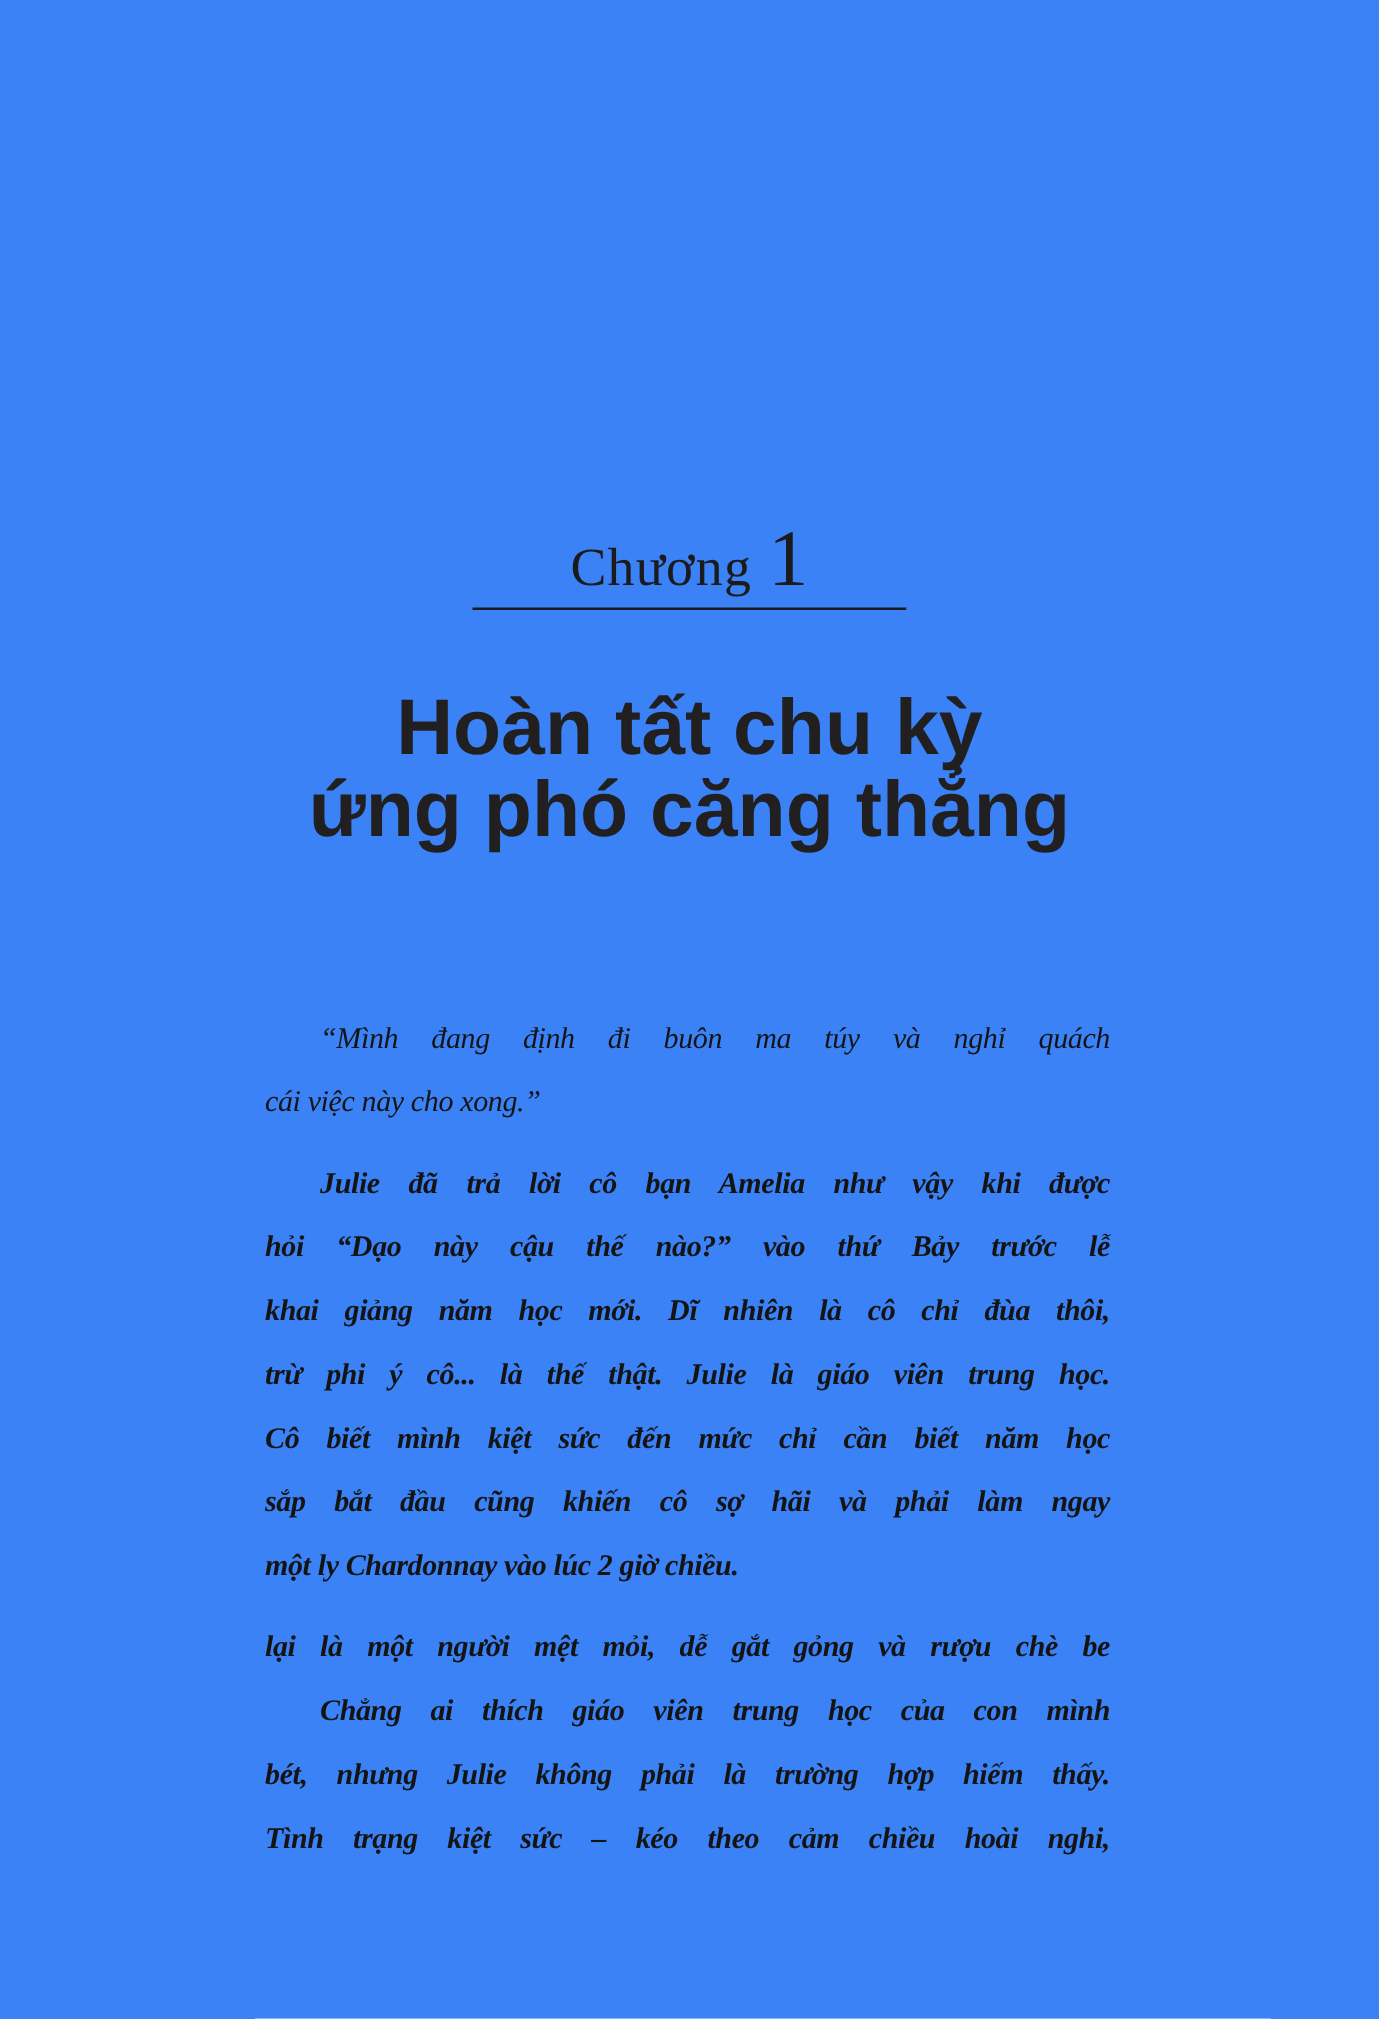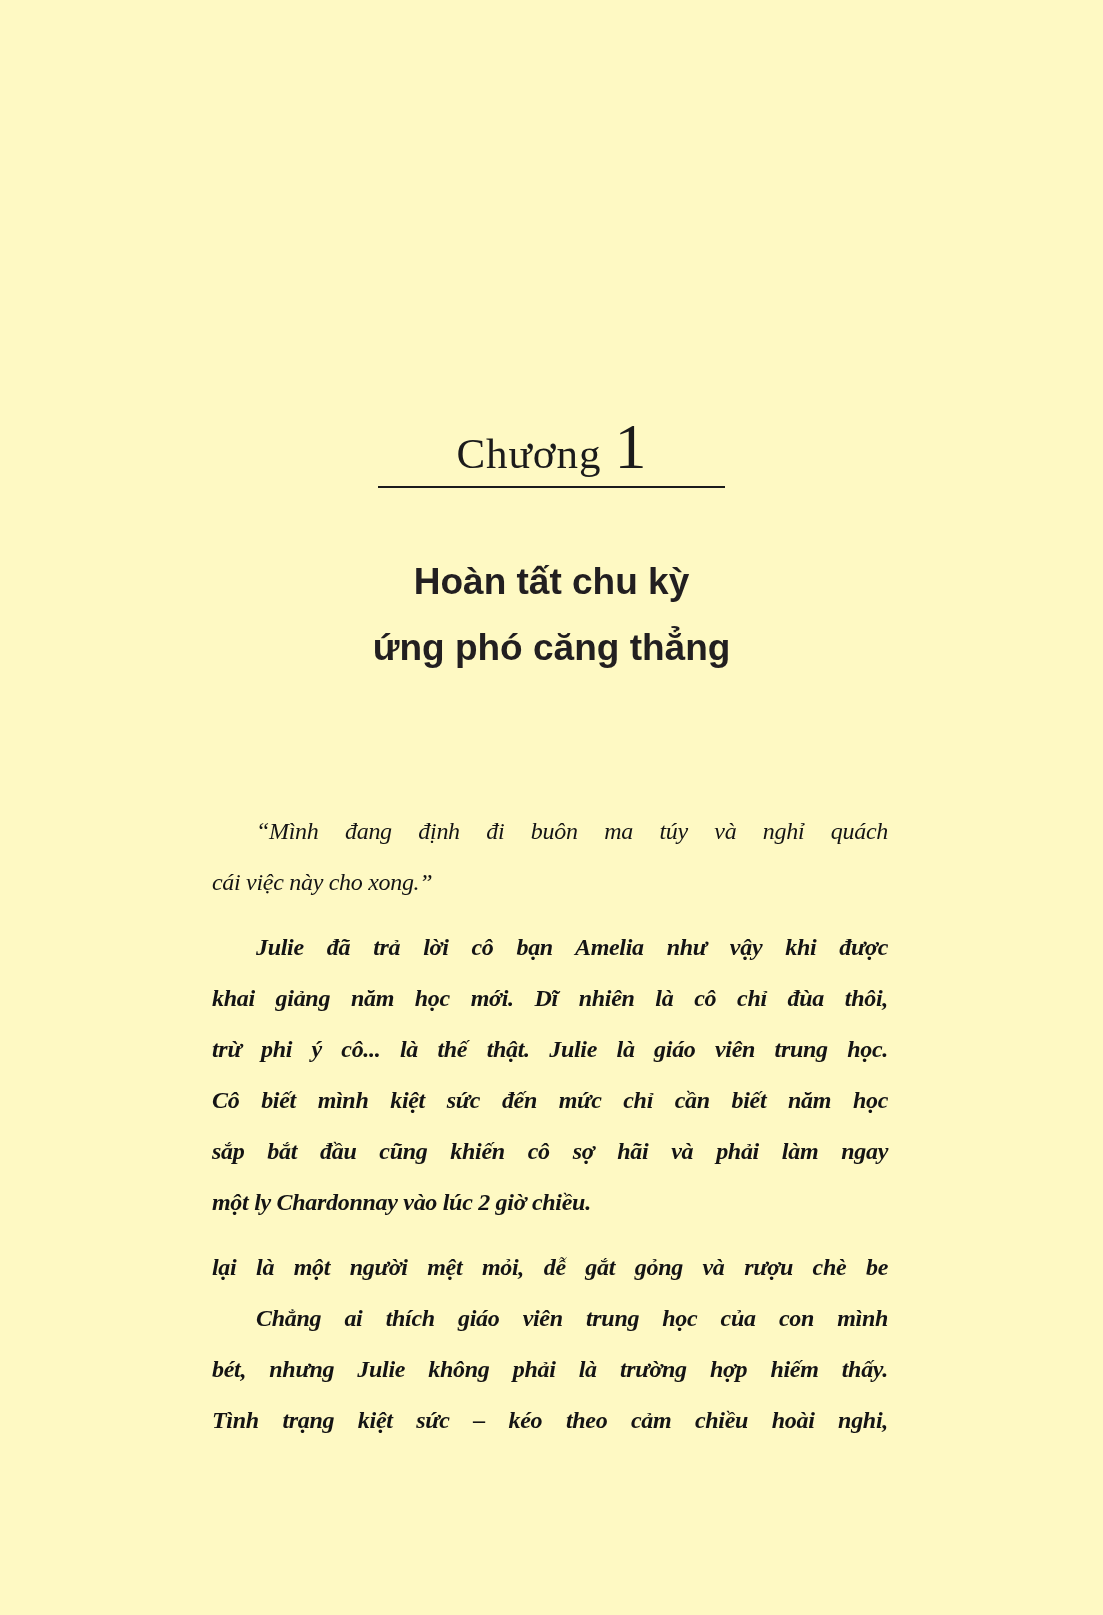--- a/index.html
+++ b/index.html
@@ -1,21 +1,21 @@
 <!DOCTYPE html>
 <html><head>
 <meta charset="utf-8">
 <style>
   * { margin: 0; padding: 0; box-sizing: border-box; }
   html, body { background: #ffffff; }
   .page {
     position: relative;
     width: 1103px;
     height: 1615px;
-    background: #fef9c3;
+    background: #3b82f6;
     color: #1b1b1b;
     overflow: hidden;
   }
   .chapter-heading {
     position: absolute;
     top: 410px;
     left: 0;
     width: 100%;
     text-align: center;
     font-family: "Liberation Serif", serif;
@@ -38,21 +38,21 @@
     border-top: 2px solid #1b1b1b;
   }
   .chapter-title {
     position: absolute;
     top: 549px;
     left: 0;
     width: 100%;
     text-align: center;
     font-family: "Liberation Sans", sans-serif;
     font-weight: 700;
-    font-size: 37px;
+    font-size: 63px;
     line-height: 66px;
     color: #221f20;
   }
   .title-line { display: block; }
   .body-text {
     position: absolute;
     top: 806px;
     left: 212px;
     width: 676px;
     font-family: "Liberation Serif", serif;
@@ -83,20 +83,21 @@
     <span class="title-line">ứng phó căng thẳng</span>
   </h1>
 
   <div class="body-text">
       <div class="paragraph">
         <div class="line indent justify">“Mình đang định đi buôn ma túy và nghỉ quách</div>
         <div class="line">cái việc này cho xong.”</div>
       </div>
       <div class="paragraph">
         <div class="line indent justify">Julie đã trả lời cô bạn Amelia như vậy khi được</div>
+        <div class="line justify">hỏi “Dạo này cậu thế nào?” vào thứ Bảy trước lễ</div>
         <div class="line justify">khai giảng năm học mới. Dĩ nhiên là cô chỉ đùa thôi,</div>
         <div class="line justify">trừ phi ý cô... là thế thật. Julie là giáo viên trung học.</div>
         <div class="line justify">Cô biết mình kiệt sức đến mức chỉ cần biết năm học</div>
         <div class="line justify">sắp bắt đầu cũng khiến cô sợ hãi và phải làm ngay</div>
         <div class="line">một ly Chardonnay vào lúc 2 giờ chiều.</div>
       </div>
       <div class="paragraph">
         <div class="line justify">lại là một người mệt mỏi, dễ gắt gỏng và rượu chè be</div>
         <div class="line indent justify">Chẳng ai thích giáo viên trung học của con mình</div>
         <div class="line justify">bét, nhưng Julie không phải là trường hợp hiếm thấy.</div>

